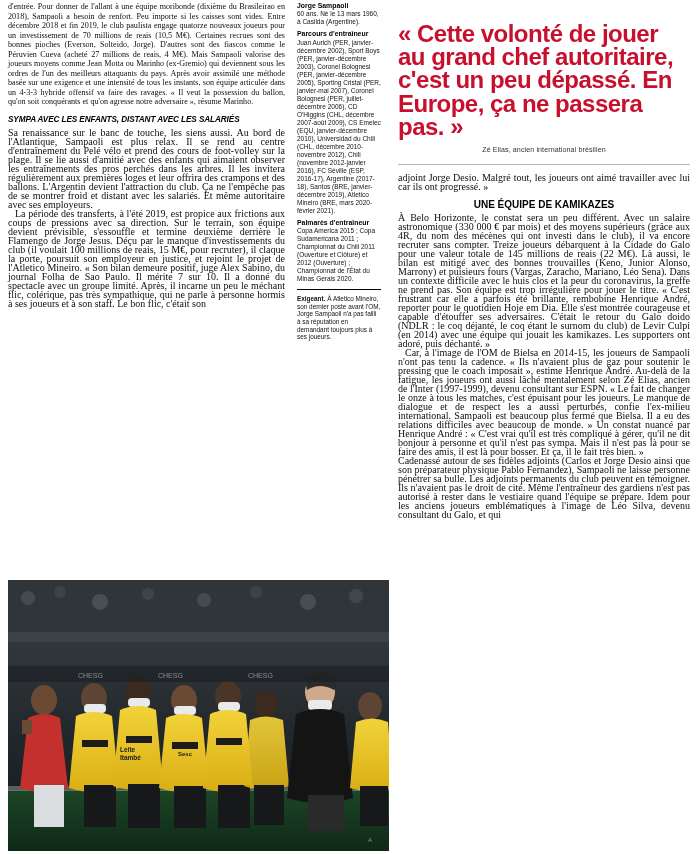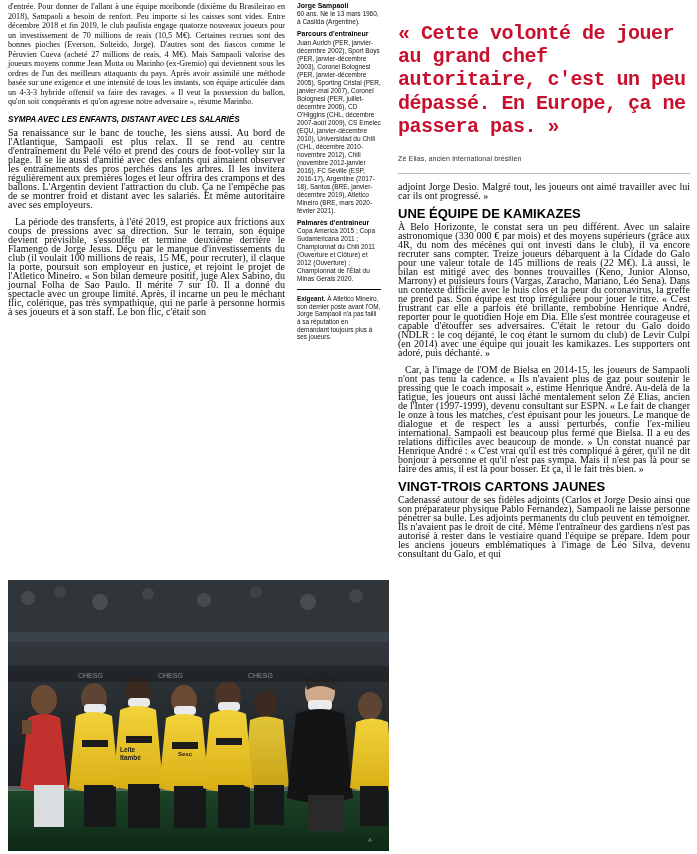--- a/index.html
+++ b/index.html
@@ -49,38 +49,38 @@
     color: #0d0d0d;
     -webkit-hyphens: auto;
     hyphens: auto;
   }
   .body-text p {
     margin: 0;
     text-indent: 0;
   }
   .body-text p + p {
     text-indent: 7px;
-    margin-top: 8px;
   }
   
   .sec-head {
     font-family: "Liberation Sans", sans-serif;
     font-weight: bold;
     font-size: 8.2px;
     letter-spacing: -0.1px;
     color: #000;
     margin: 8px 0 3px 0;
     line-height: 10px;
     font-style: italic;
   }
   .sec-head-c {
     font-family: "Liberation Sans", sans-serif;
     font-weight: bold;
-    font-size: 13px;
+    font-size: 10px;
     color: #000;
+    text-align: center;
     margin: 9px 0 3px 0;
     line-height: 10px;
   }
   
   .bio-title {
     font-family: "Liberation Sans", sans-serif;
     font-weight: bold;
     font-size: 15.5px;
     color: #c8102e;
     line-height: 16px;
@@ -98,35 +98,35 @@
   .bio-text {
     font-family: "Liberation Sans", sans-serif;
     font-size: 6.5px;
     line-height: 8.0px;
     color: #111;
     text-align: left;
     margin: 0 0 4px 0;
   }
   
   .pull-quote {
-    font-family: Liberation Mono, monospace;
-    font-weight: bold;
-    font-size: 20px;
+    font-family: Liberation Sans, sans-serif;
+    font-weight: bold;
+    font-size: 24px;
     line-height: 23.2px;
     color: #c8102e;
     letter-spacing: -0.5px;
     margin: 20px 0 0 0;
     text-align: left;
   }
   .pull-attr {
     font-family: "Liberation Sans", sans-serif;
     font-size: 7.1px;
     color: #333;
-    text-align: left;
-    margin: 17px 0 0 0;
+    text-align: center;
+    margin: 8px 0 0 0;
     letter-spacing: 0.1px;
   }
   .rule-under-quote {
     border: none;
     border-top: 1px solid #b9b9b9;
     margin: 10px 0 8px 0;
   }
   
   .photo {
     position: absolute;
@@ -204,21 +204,20 @@
       <p>adjoint Jorge Desio. Malgré tout, les joueurs ont aimé travailler avec lui car ils ont progressé. »</p>
     </div>
 
     <div class="sec-head-c">UNE ÉQUIPE DE KAMIKAZES</div>
 
     <div class="body-text">
       <p>À Belo Horizonte, le constat sera un peu différent. Avec un salaire astronomique (330 000 € par mois) et des moyens supérieurs (grâce aux 4R, du nom des mécènes qui ont investi dans le club), il va encore recruter sans compter. Treize joueurs débarquent à la Cidade do Galo pour une valeur totale de 145 millions de reais (22 M€). Là aussi, le bilan est mitigé avec des bonnes trouvailles (Keno, Junior Alonso, Marrony) et puisieurs fours (Vargas, Zaracho, Mariano, Léo Sena). Dans un contexte difficile avec le huis clos et la peur du coronavirus, la greffe ne prend pas. Son équipe est trop irrégulière pour jouer le titre. « C'est frustrant car elle a parfois été brillante, rembobine Henrique André, reporter pour le quotidien Hoje em Dia. Elle s'est montrée courageuse et capable d'étouffer ses adversaires. C'était le retour du Galo doido (NDLR : le coq déjanté, le coq étant le surnom du club) de Levir Culpi (en 2014) avec une équipe qui jouait les kamikazes. Les supporters ont adoré, puis déchanté. »</p>
       <p>Car, à l'image de l'OM de Bielsa en 2014-15, les joueurs de Sampaoli n'ont pas tenu la cadence. « Ils n'avaient plus de gaz pour soutenir le pressing que le coach imposait », estime Henrique André. Au-delà de la fatigue, les joueurs ont aussi lâché mentalement selon Zé Elias, ancien de l'Inter (1997-1999), devenu consultant sur ESPN. « Le fait de changer le onze à tous les matches, c'est épuisant pour les joueurs. Le manque de dialogue et de respect les a aussi perturbés, confie l'ex-milieu international. Sampaoli est beaucoup plus fermé que Bielsa. Il a eu des relations difficiles avec beaucoup de monde. » Un constat nuancé par Henrique André : « C'est vrai qu'il est très compliqué à gérer, qu'il ne dit bonjour à personne et qu'il n'est pas sympa. Mais il n'est pas là pour se faire des amis, il est là pour bosser. Et ça, il le fait très bien. »</p>
     </div>
 
-    <div class="sec-head-c">VINGT-TROIS CARTONS JAUNES</div>
 
     <div class="body-text">
       <p>Cadenassé autour de ses fidèles adjoints (Carlos et Jorge Desio ainsi que son préparateur physique Pablo Fernandez), Sampaoli ne laisse personne pénétrer sa bulle. Les adjoints permanents du club peuvent en témoigner. Ils n'avaient pas le droit de cité. Même l'entraîneur des gardiens n'est pas autorisé à rester dans le vestiaire quand l'équipe se prépare. Idem pour les anciens joueurs emblématiques à l'image de Léo Silva, devenu consultant du Galo, et qui</p>
     </div>
   </div>
 
   <div class="photo">
     <svg width="381" height="271" viewBox="0 0 381 271">
       <defs>
         <linearGradient id="bgsky" x1="0" y1="0" x2="0" y2="1">

